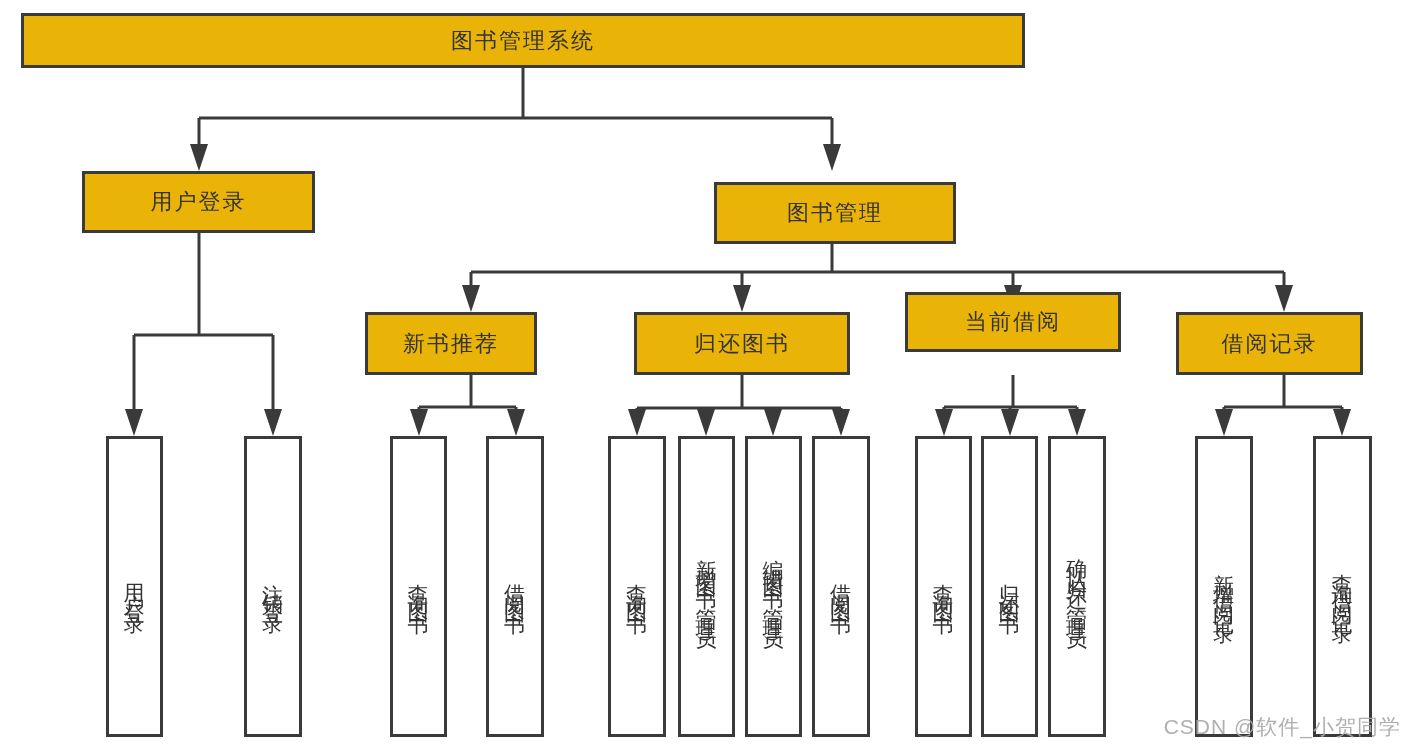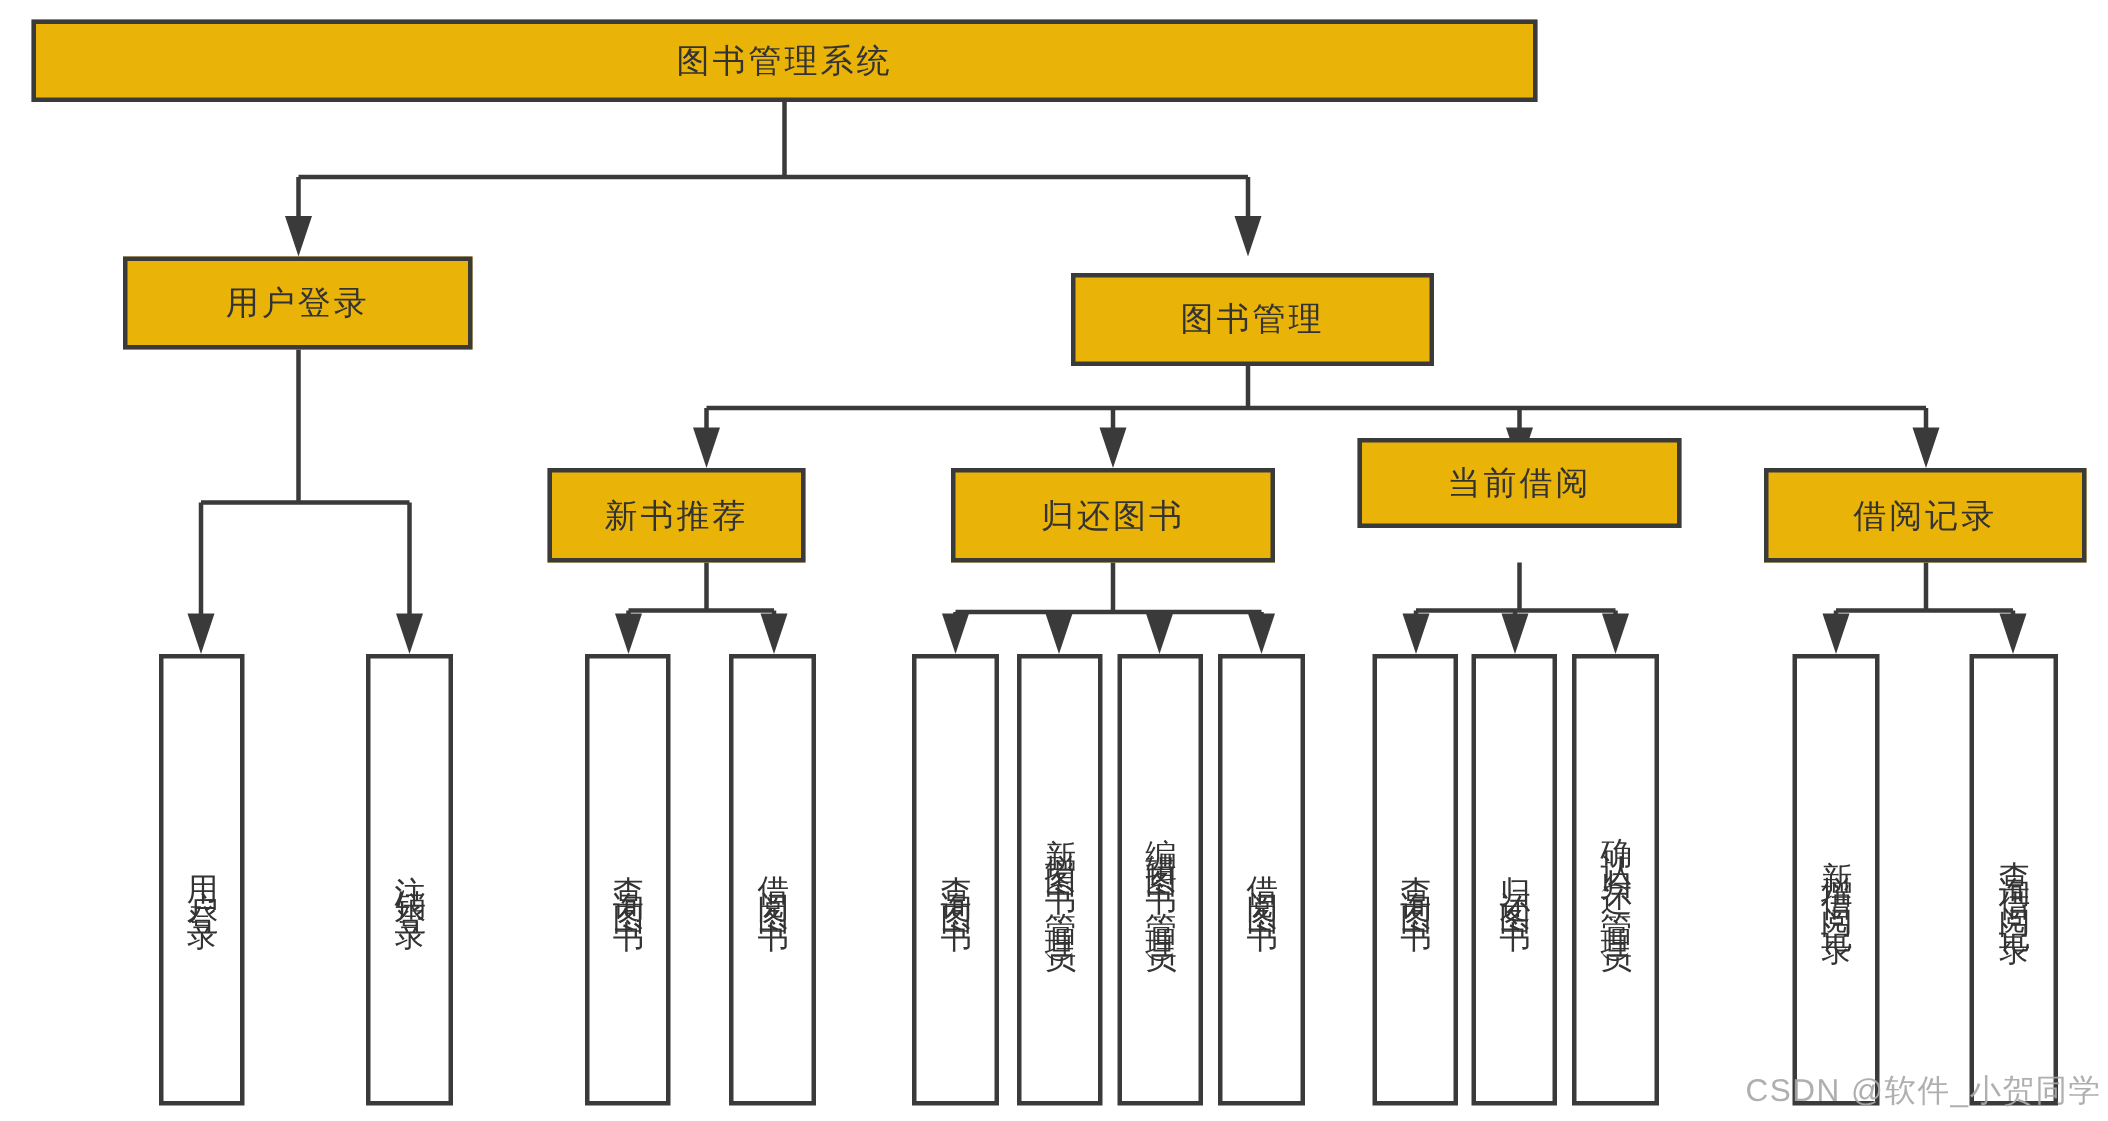--- a/index.html
+++ b/index.html
@@ -107,21 +107,21 @@
   </svg>
 
   <div class="node" style="left:21px; top:13px; width:1004px; height:55px;">图书管理系统</div>
 
   <div class="node" style="left:82px; top:171px; width:233px; height:62px;">用户登录</div>
   <div class="node" style="left:714px; top:182px; width:242px; height:62px;">图书管理</div>
 
   <div class="node" style="left:365px; top:312px; width:172px; height:63px;">新书推荐</div>
   <div class="node" style="left:634px; top:312px; width:216px; height:63px;">归还图书</div>
   <div class="node" style="left:905px; top:292px; width:216px; height:60px;">当前借阅</div>
-  <div class="node" style="left:1176px; top:312px; width:215px; height:63px;">借阅记录</div>
+  <div class="node" style="left:1176px; top:312px; width:187px; height:63px;">借阅记录</div>
 
   <div class="leaf" style="left:106px; width:57px;">
     <span class="vtext">用户登录</span>
   </div>
   <div class="leaf" style="left:244px; width:58px;">
     <span class="vtext">注销登录</span>
   </div>
 
   <div class="leaf" style="left:390px; width:57px;">
     <span class="vtext">查询图书</span>

